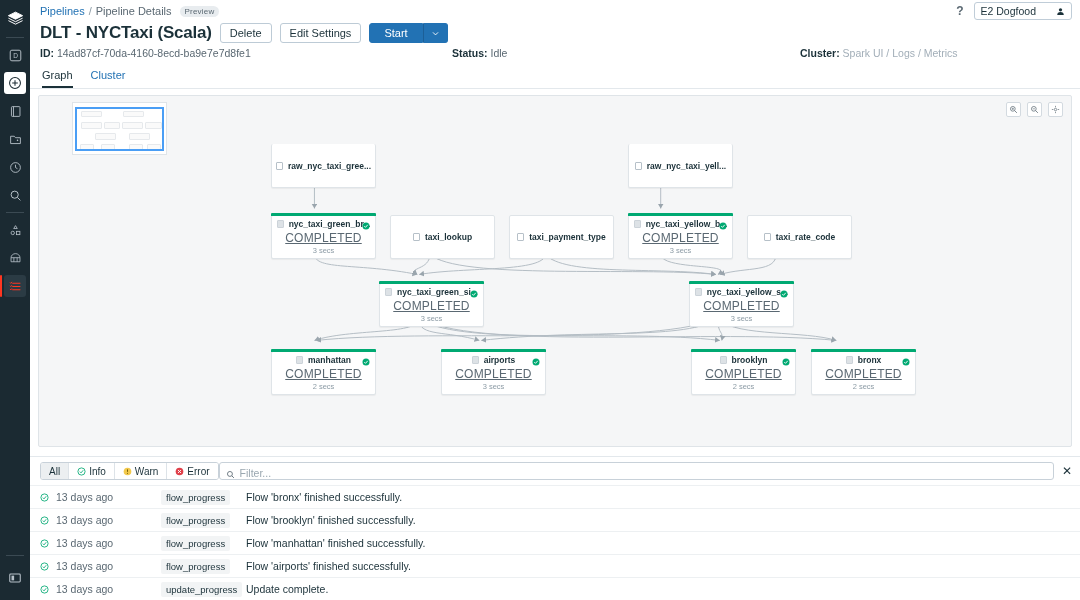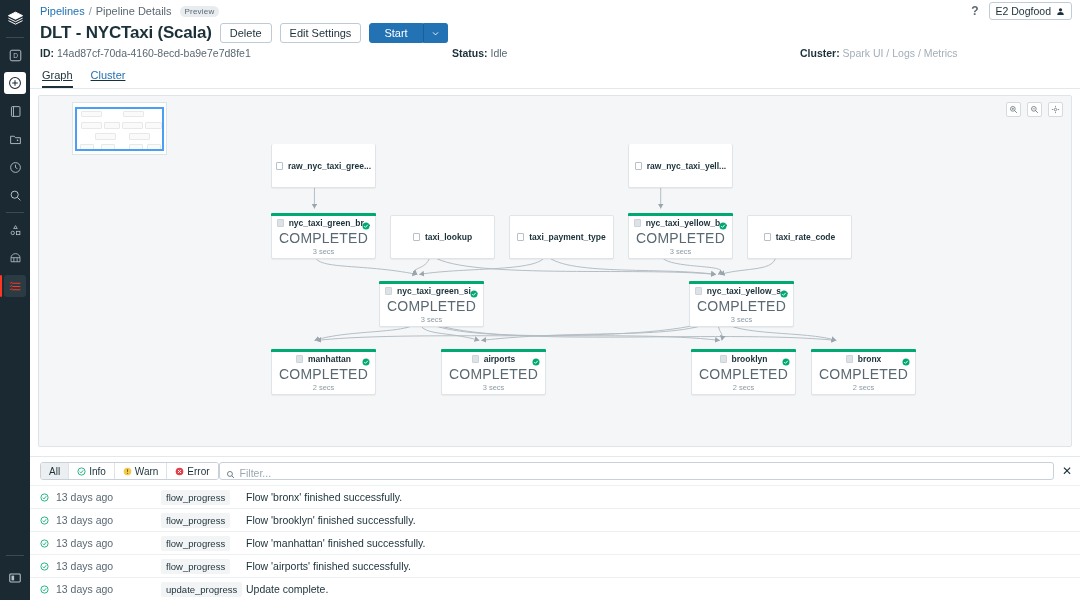--- a/index.html
+++ b/index.html
@@ -46,21 +46,21 @@
   .crumb-sep { color: #8c9ba5; }
   .crumb-cur { color: #5a6872; }
   .badge-preview {
     background: #e8ecef; color: #5a6872; font-size: 8px;
     padding: 1px 5px; border-radius: 8px; margin-left: 4px; letter-spacing: .2px;
   }
   .topbar-right { margin-left: auto; display: flex; align-items: center; gap: 10px; }
   .help-q { font-size: 12px; font-weight: bold; color: #5a6872; cursor: pointer; }
   .acct {
     border: 1px solid #c0cdd8; border-radius: 3px; height: 18px;
-    display: flex; align-items: center; gap: 5px; padding: 0 6px;
+    display: flex; align-items: center; gap: 20px; padding: 0 6px;
     font-size: 10.5px; color: #1b3139; cursor: pointer; background:#fff;
   }
 
   
   .titlerow { display: flex; align-items: center; gap: 8px; padding: 1px 10px 0 10px; }
   .pagetitle { font-size: 17px; font-weight: bold; letter-spacing: -.2px; }
   .btn {
     height: 20px; border: 1px solid #bdcbd6; background: #fff; border-radius: 3px;
     font-size: 11px; color: #1b3139; padding: 0 9px; cursor: pointer;
     font-family: inherit; display:flex; align-items:center;
@@ -72,21 +72,21 @@
   
   .metarow { display: flex; align-items: center; padding: 4px 10px 0 10px; font-size: 10.5px; color: #5a6872; }
   .meta-id { flex: 0 0 auto; }
   .meta-status { position: absolute; left: 412px; }
   .meta-cluster { position: absolute; left: 760px; }
   .metarow-wrap { position: relative; height: 16px; }
   .meta-k { color: #1b3139; font-weight: bold; }
   .meta-link { color: #a2aeb8; }
 
   
-  .tabs { display: flex; gap: 18px; padding: 6px 10px 0 12px; text-decoration: underline; }
+  .tabs { display: flex; gap: 18px; padding: 6px 10px 0 12px; }
   .tab { font-size: 11px; padding-bottom: 5px; cursor: pointer; color: #2272b4; }
   .tab.active { color: #1b3139; border-bottom: 2px solid #1b3139; }
   .tabs-rule { height: 1px; background: #e3e8ec; }
 
   
   .canvas-wrap { flex: 1; padding: 6px 8px 0 8px; min-height: 0; }
   .canvas {
     position: relative; width: 100%; height: 352px;
     background: #f5f6f7; border: 1px solid #dfe4e8; border-radius: 2px;
     overflow: hidden;
@@ -106,21 +106,21 @@
   .node {
     position: absolute; background: #fff; border: 1px solid #dfe4e8;
     border-radius: 2px; box-shadow: 0 1px 1px rgba(0,0,0,.05);
     display: flex; flex-direction: column; align-items: center; justify-content: center;
     cursor: pointer;
   }
   .node.done { border-top: none; }
   .node .topbar-green { position: absolute; left: -1px; right: -1px; top: -3px; height: 3px; background: #00a972; border-radius: 1px 1px 0 0; }
   .node-row { display: flex; align-items: center; gap: 5px; }
   .node-name { font-size: 8.5px; color: #1b3139; font-weight: bold; white-space: nowrap; }
-  .node-status { font-size: 14px; color: #5a6872; margin-top: 2px; letter-spacing: .2px; }
+  .node-status { font-size: 12px; color: #5a6872; margin-top: 2px; letter-spacing: .2px; text-decoration: underline; }
   .node-dur { font-size: 7.5px; color: #8c9ba5; margin-top: 1px; }
   .node-check { position: absolute; right: 5px; top: 4px; }
   .tbl-ico { width: 7px; height: 8px; border: 1px solid #b6c0c8; border-radius: 1px; display:block; }
   .tbl-ico.filled { background: #dde2e6; border-color: #ccd3d9; }
 
   
   .logpanel { border-top: 1px solid #e3e8ec; background: #fff; }
   .logbar { display: flex; align-items: center; gap: 0; padding: 5px 8px 5px 10px; }
   .segs { display: flex; border: 1px solid #c8d1d9; border-radius: 3px; overflow: hidden; height: 18px; }
   .seg {

